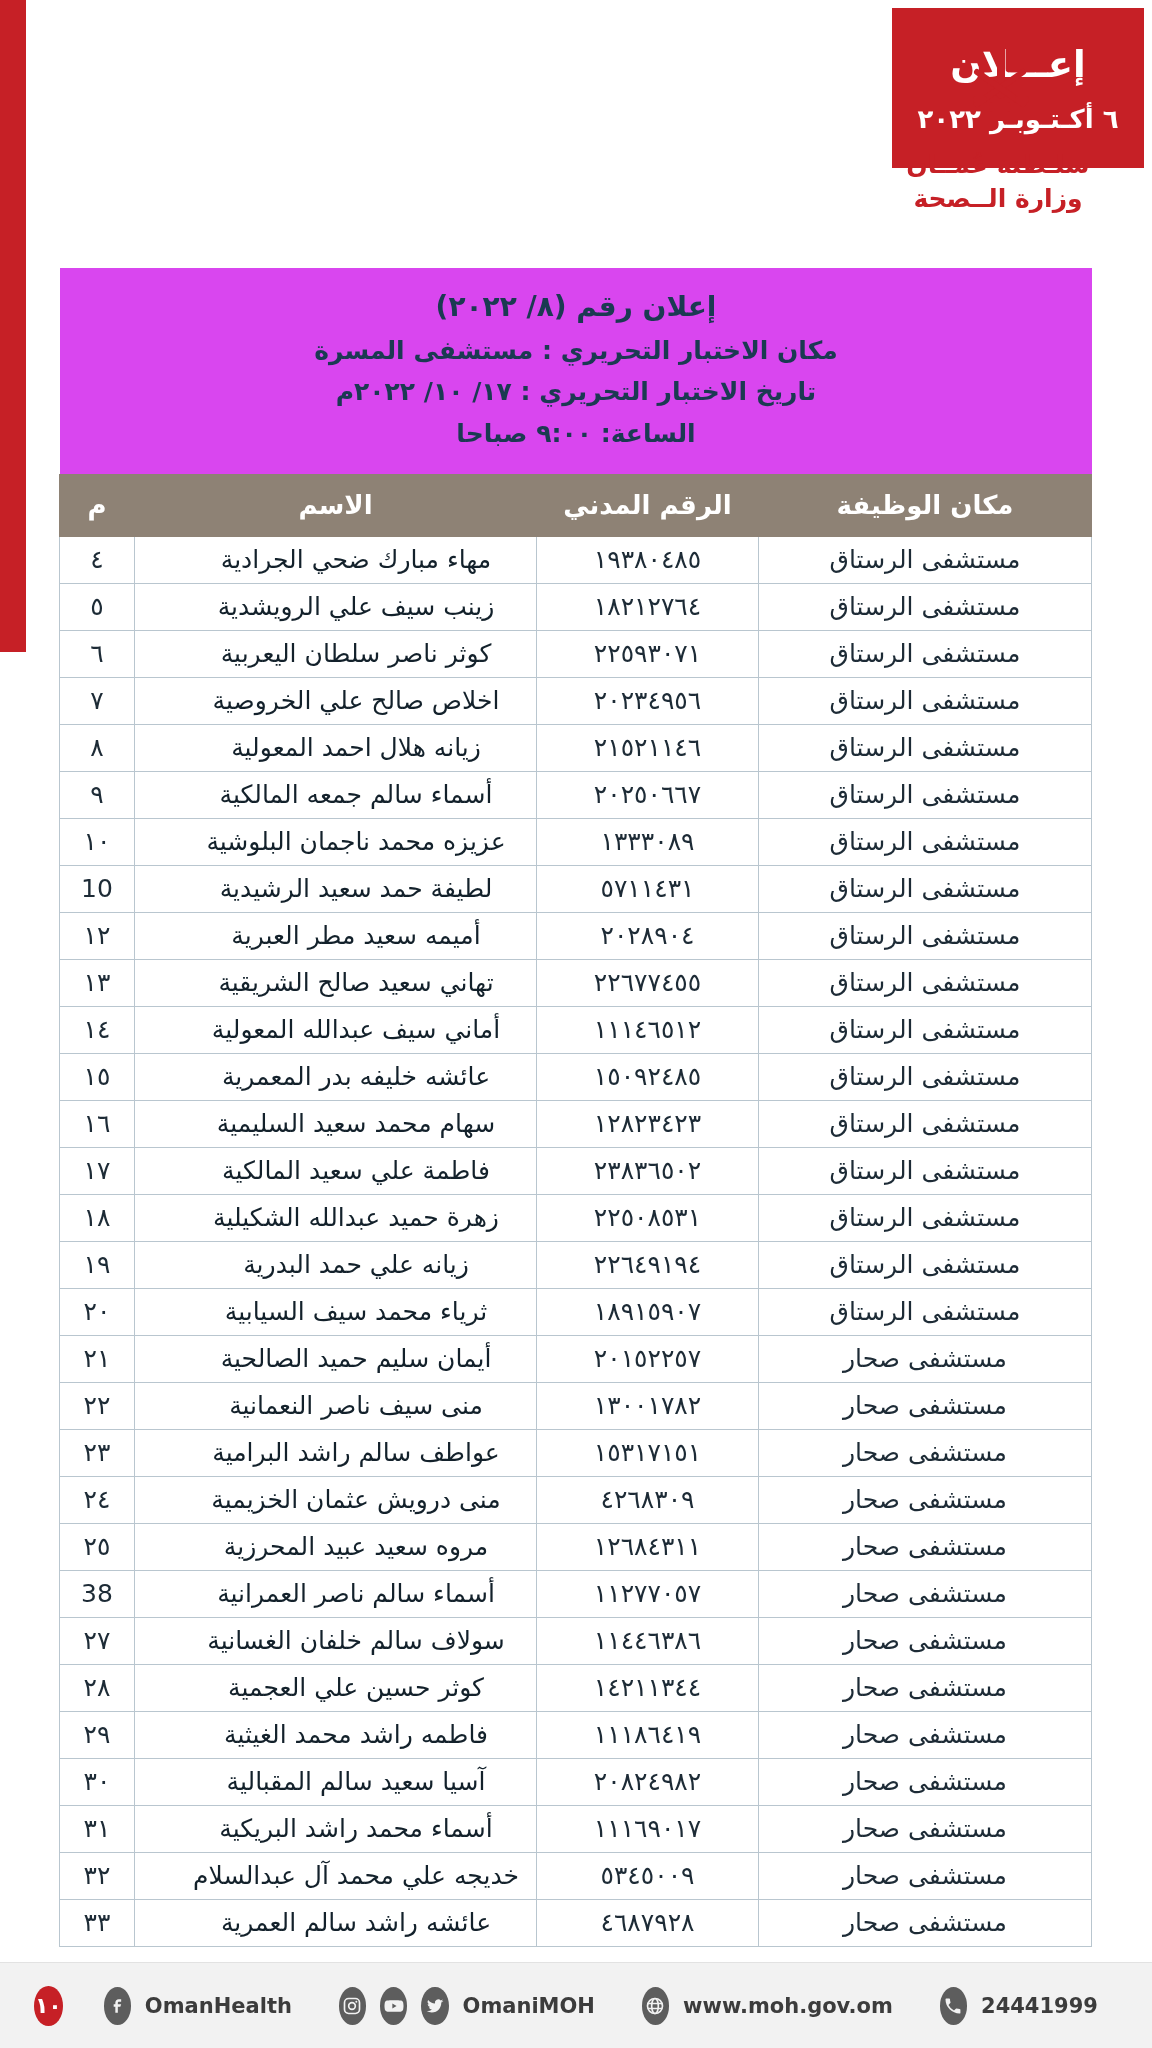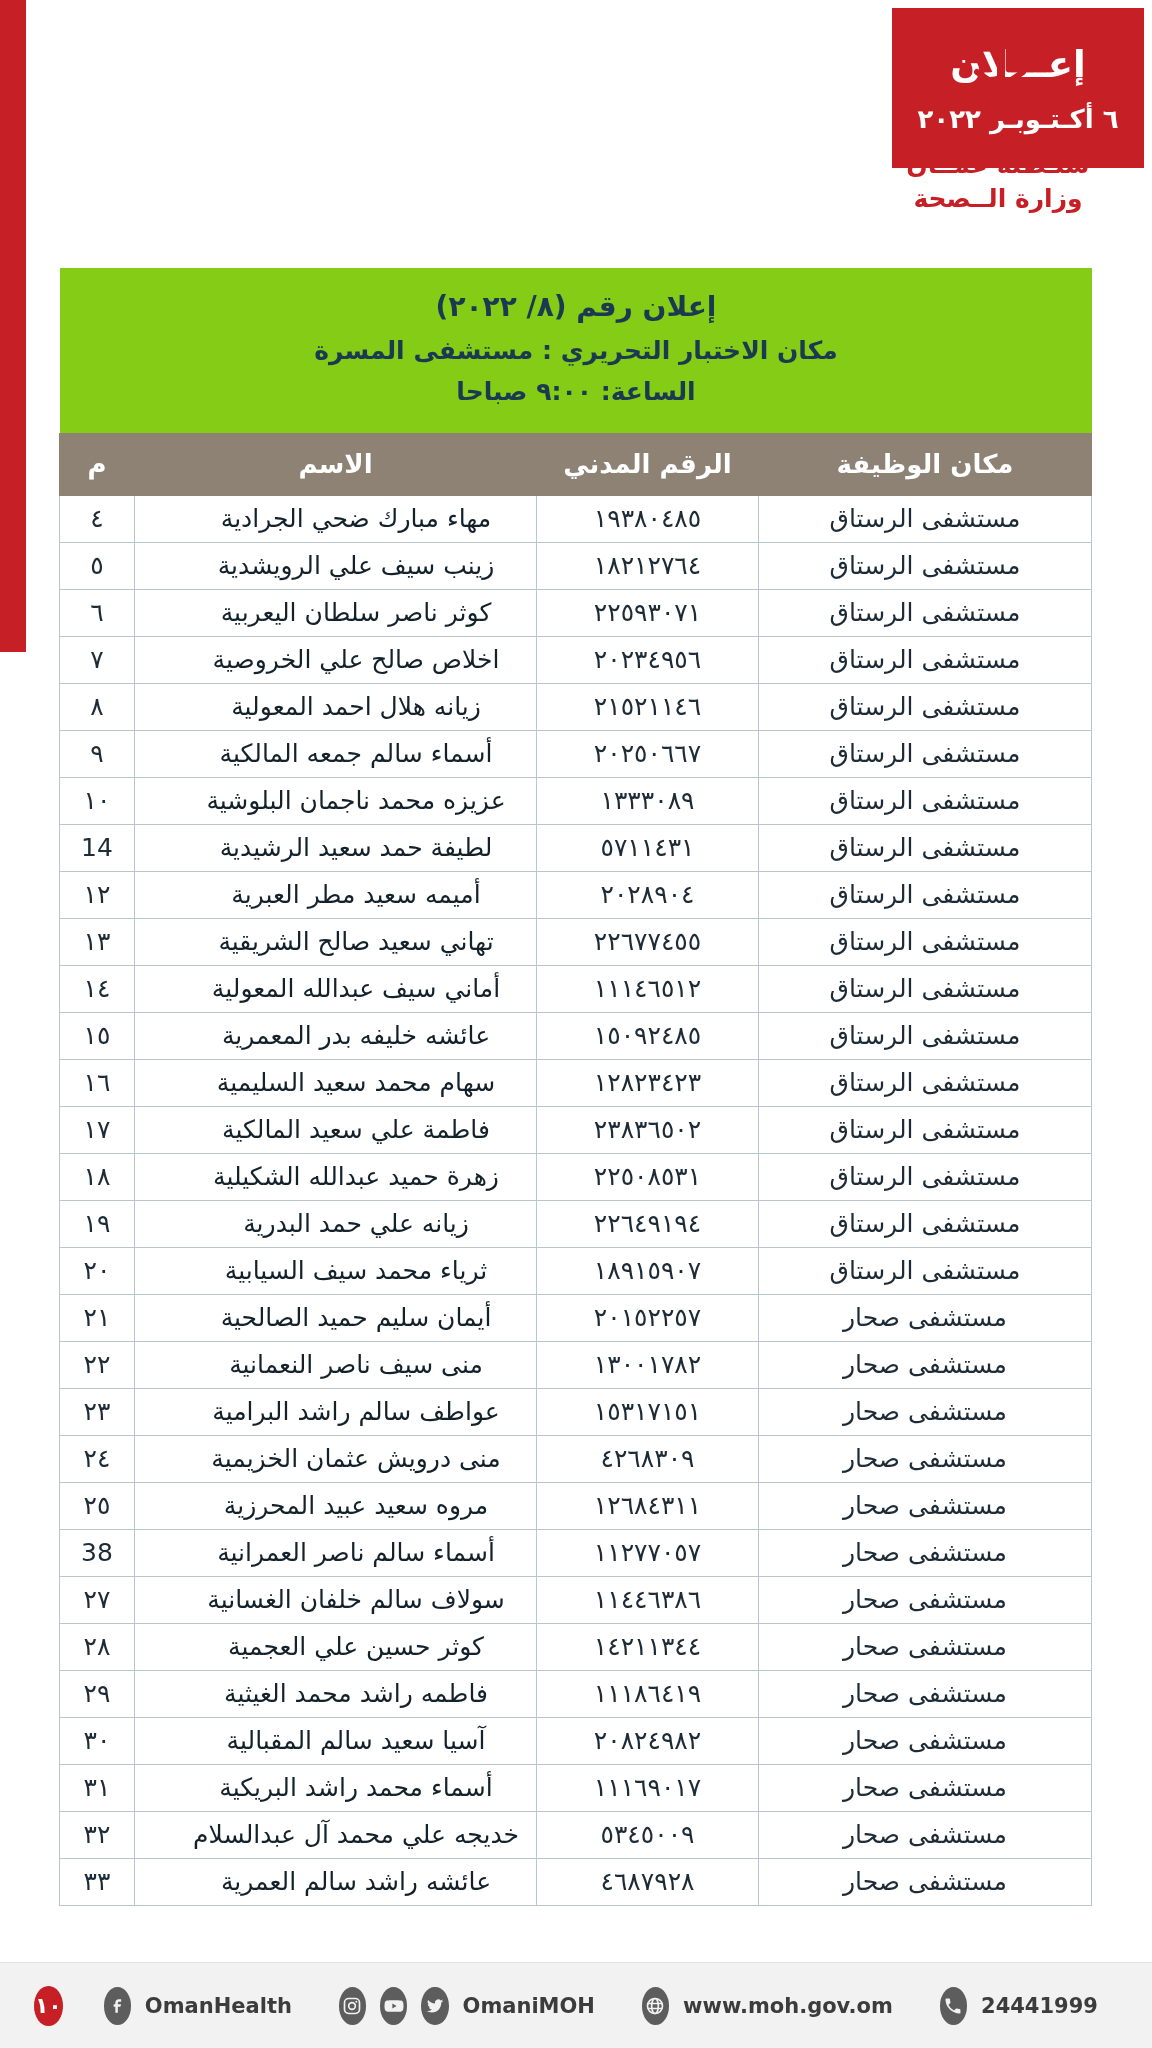--- a/index.html
+++ b/index.html
@@ -75,21 +75,21 @@
   .ministry-text .l1 { font-size: 25px; letter-spacing: 2px; }
   .ministry-text .l2 { font-size: 25px; letter-spacing: 2px; }
 
   
   .table-area {
     position: absolute;
     top: 268px; right: 60px;
     width: 1032px;
   }
   .title-band {
-    background: #84cc16;
+    background: #d946ef;
     color: #1b3a52;
     text-align: center;
     padding: 16px 10px 20px 10px;
     font-weight: bold;
     line-height: 1.65;
   }
   .title-band .t1 { font-size: 28px; }
   .title-band .t2 { font-size: 25px; }
   .title-band .t3 { font-size: 25px; }
   .title-band .t4 { font-size: 25px; }
@@ -201,20 +201,21 @@
         <div class="l2">وزارة الــصحة</div>
       </div>
     </div>
   </div>
 
   <div class="table-area">
 
     <div class="title-band">
       <div class="t1">إعلان رقم (٨/ ٢٠٢٢)</div>
       <div class="t2">مكان الاختبار التحريري : مستشفى المسرة</div>
+      <div class="t3">تاريخ الاختبار التحريري : ١٧/ ١٠/ ٢٠٢٢م</div>
       <div class="t4">الساعة: ٩:٠٠ صباحا</div>
     </div>
 
     <table class="roster">
       <colgroup>
         <col class="col-place">
           <col class="col-id">
           <col class="col-name">
           <col class="col-m">
       </colgroup>
@@ -266,21 +267,21 @@
           <tr>
             <td class="c-place">مستشفى الرستاق</td>
             <td class="c-id">١٣٣٣٠٨٩</td>
             <td class="c-name">عزيزه محمد ناجمان البلوشية</td>
             <td class="c-m">١٠</td>
           </tr>
           <tr>
             <td class="c-place">مستشفى الرستاق</td>
             <td class="c-id">٥٧١١٤٣١</td>
             <td class="c-name">لطيفة حمد سعيد الرشيدية</td>
-            <td class="c-m">14</td>
+            <td class="c-m">10</td>
           </tr>
           <tr>
             <td class="c-place">مستشفى الرستاق</td>
             <td class="c-id">٢٠٢٨٩٠٤</td>
             <td class="c-name">أميمه سعيد مطر العبرية</td>
             <td class="c-m">١٢</td>
           </tr>
           <tr>
             <td class="c-place">مستشفى الرستاق</td>
             <td class="c-id">٢٢٦٧٧٤٥٥</td>

